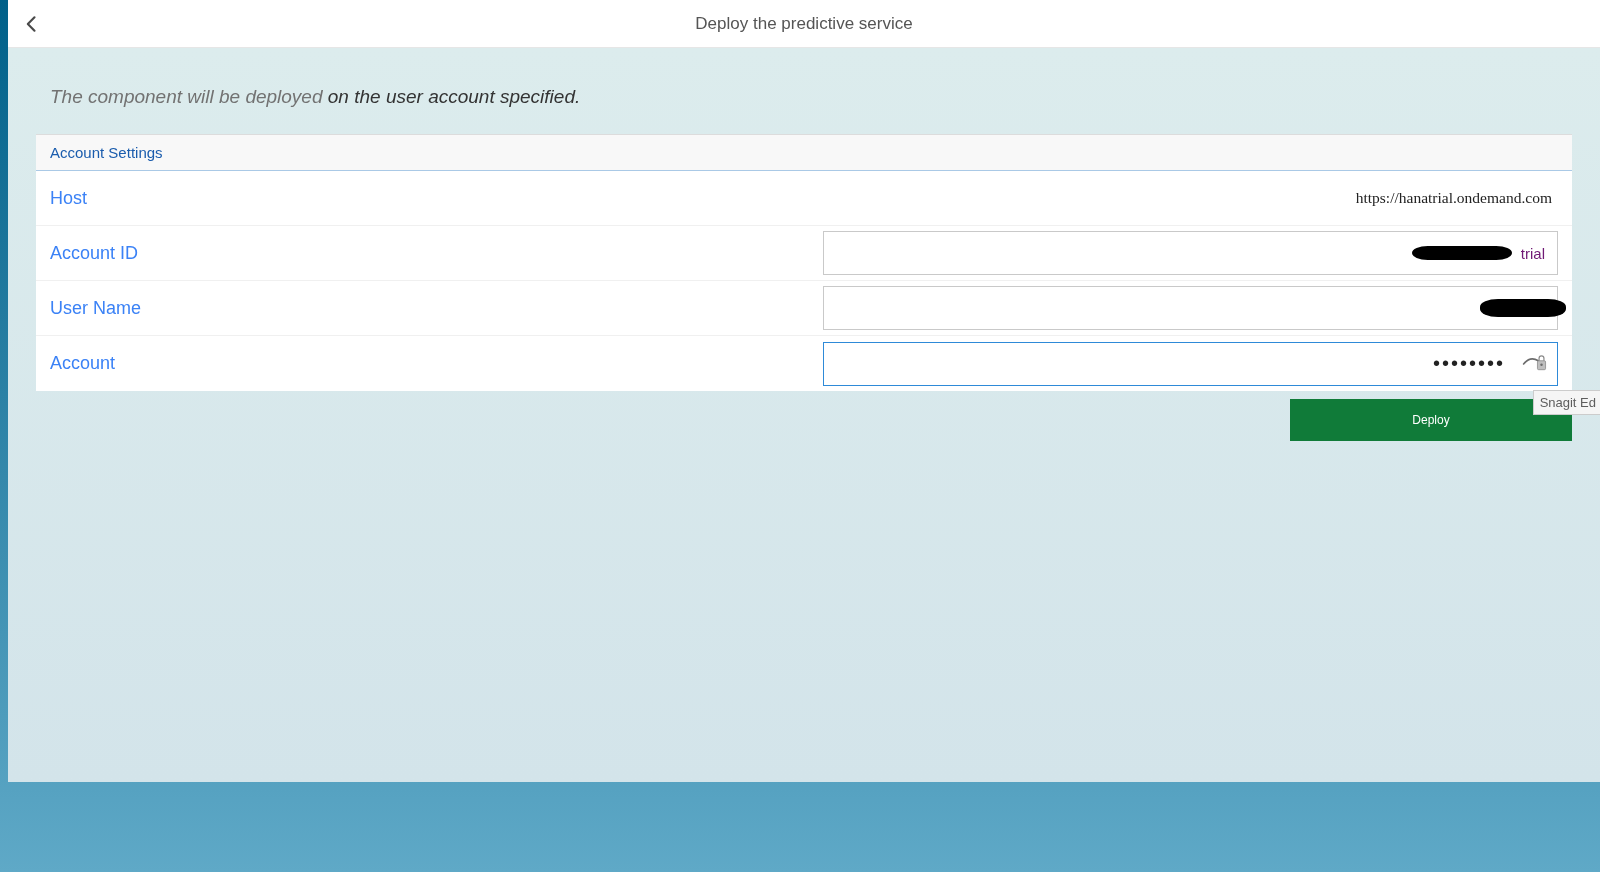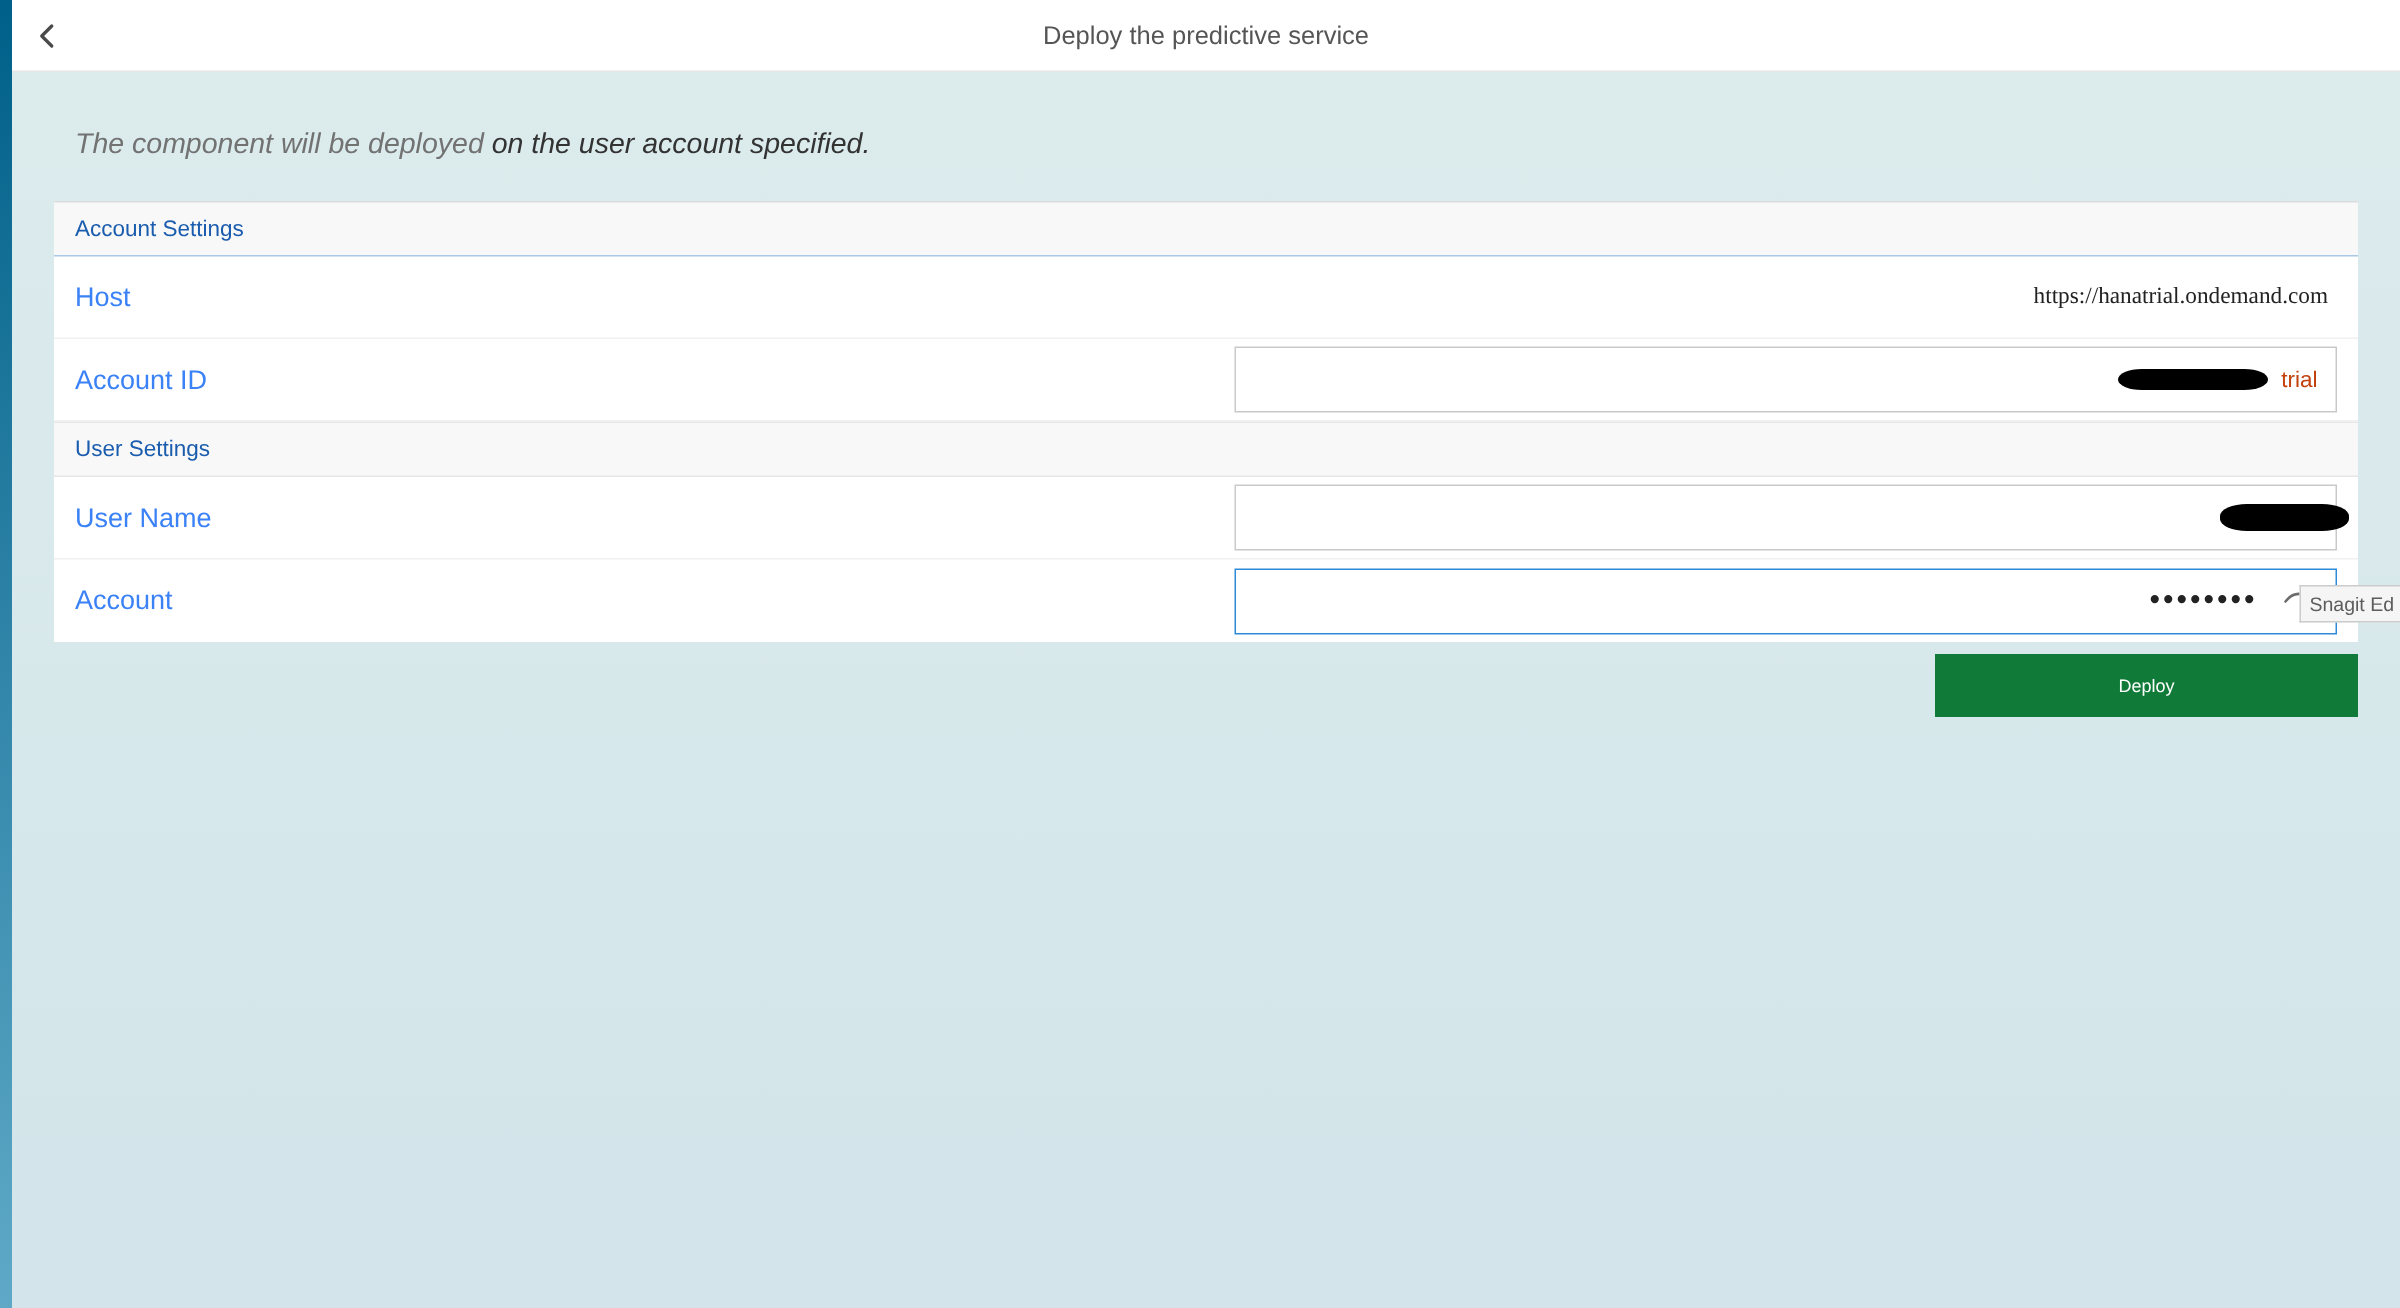--- a/index.html
+++ b/index.html
@@ -6,21 +6,21 @@
   html, body {
     width: 1600px;
     height: 872px;
     font-family: Arial, Helvetica, sans-serif;
     overflow: hidden;
     background: linear-gradient(180deg, #006089 0%, #5fa9c7 100%);
   }
   .app {
     position: absolute;
     left: 8px; top: 0;
-    width: 1592px; height: 872px;
+    width: 1592px; height: 782px;
     background: #fff;
     display: flex;
     flex-direction: column;
   }
   .topbar {
     height: 48px;
     display: flex;
     align-items: center;
     border-bottom: 1px solid #e6e6e6;
     position: relative;
@@ -100,21 +100,21 @@
     display: flex;
     justify-content: flex-end;
   }
   .row-input {
     width: 735px;
     height: 44px;
     border: 1px solid #c9c9c9;
     font-size: 15px;
     padding: 0 12px;
     text-align: right;
-    color: #c2410c;
+    color: #701a75;
     font-family: inherit;
   }
   .password-wrap {
     width: 735px;
     height: 44px;
     border: 1px solid #2e8ad8;
     display: flex;
     align-items: center;
   }
   .password-input {
@@ -205,21 +205,20 @@
       </div>
 
       <div class="row" style="position:relative;">
         <div class="row-label">Account ID</div>
         <div class="row-input-wrap">
           <input class="row-input" type="text" value="trial" style="">
         </div>
         <div class="redact" style="right:60px; top:20px; width:100px; height:14px;"></div>
       </div>
 
-      <div class="section-header">User Settings</div>
 
       <div class="row" style="position:relative;">
         <div class="row-label">User Name</div>
         <div class="row-input-wrap">
           <input class="row-input" type="text" value="" style="">
         </div>
         <div class="redact" style="right:6px; top:18px; width:86px; height:18px;"></div>
       </div>
 
       <div class="row" style="border-bottom:none;">

